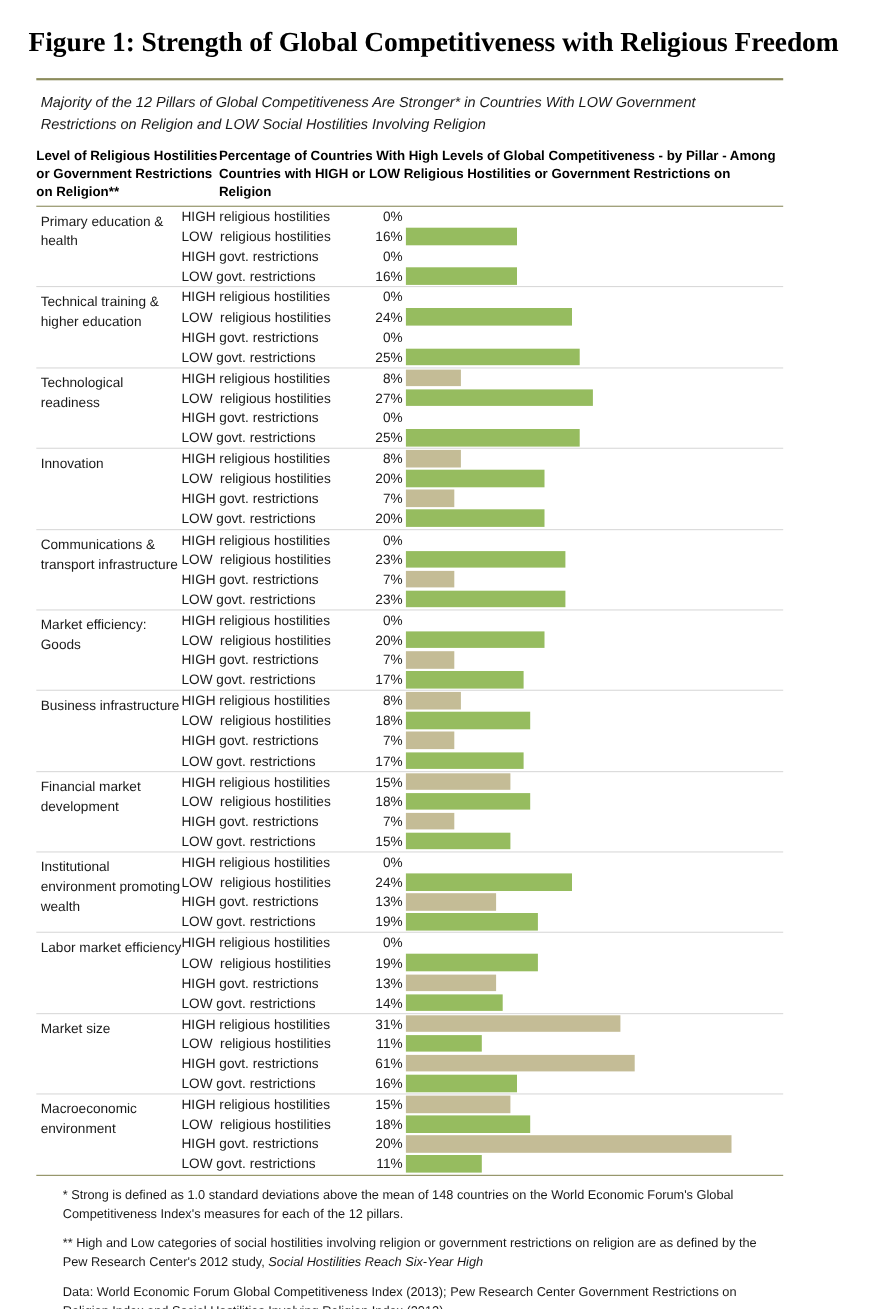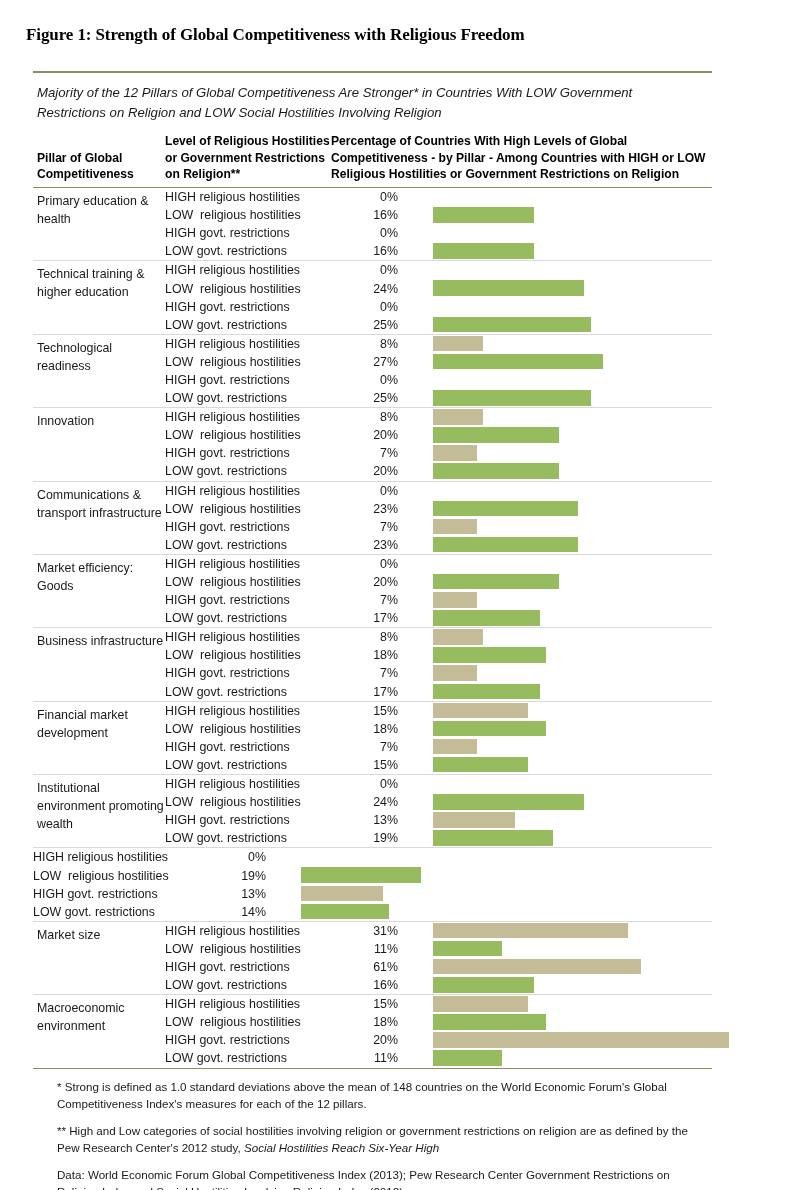--- a/index.html
+++ b/index.html
@@ -10,21 +10,21 @@
     background: #ffffff;
     font-family: "Liberation Sans", sans-serif;
     color: #000000;
     overflow: hidden;
   }
 
   
   #figure-title {
     font-family: "Liberation Serif", serif;
     font-weight: bold;
-    font-size: 17px;
+    font-size: 25px;
     letter-spacing: -0.1px;
     color: #000;
     padding: 25px 0 0 26px;
     white-space: nowrap;
   }
 
   
   #table-frame {
     position: absolute;
     left: 33px;
@@ -83,21 +83,20 @@
     font-size: 12.4px;
     line-height: 18.1px;
     padding-top: 4px;
     color: #1a1a1a;
   }
   .pg-rows { flex: 1; }
   .data-row {
     display: flex;
     align-items: center;
     height: 18.1px;
-    gap: 32px;
   }
   .dr-level {
     width: 166px;
     font-size: 12.4px;
     color: #1a1a1a;
     white-space: pre;
   }
   .dr-value {
     width: 38px;
     text-align: right;
@@ -133,21 +132,20 @@
 
 <div id="figure-title">Figure 1: Strength of Global Competitiveness with Religious Freedom</div>
 
 <div id="table-frame">
 
   <div class="rule-top"></div>
 
   <div id="subtitle">Majority of the 12 Pillars of Global Competitiveness Are Stronger* in Countries With LOW Government Restrictions on Religion and LOW Social Hostilities Involving Religion</div>
 
   <div id="col-headers">
-    <div class="ch-pillar">Pillar of Global Competitiveness</div>
     <div class="ch-level">Level of Religious Hostilities or Government Restrictions on Religion**</div>
     <div class="ch-pct">Percentage of Countries With High Levels of Global Competitiveness - by Pillar - Among Countries with HIGH or LOW Religious Hostilities or Government Restrictions on Religion</div>
   </div>
 
   <div class="rule-header"></div>
 
   <div id="groups-container">
       <div class="pillar-group">
         <div class="pg-label">Primary education &amp; health</div>
         <div class="pg-rows">
@@ -432,20 +430,21 @@
             <div class="dr-level">LOW govt. restrictions</div>
             <div class="dr-value">19%</div>
             <div class="dr-bar-cell">
               <div class="dr-bar" style="width: 119.7px; background: rgb(150, 188, 95);"></div>
             </div>
           </div>
         </div>
       </div>
       <div class="rule-group"></div>
       <div class="pillar-group">
+        <div class="pg-label">Labor market efficiency</div>
         <div class="pg-rows">
           <div class="data-row">
             <div class="dr-level">HIGH religious hostilities</div>
             <div class="dr-value">0%</div>
             <div class="dr-bar-cell"></div>
           </div>
           <div class="data-row">
             <div class="dr-level">LOW  religious hostilities</div>
             <div class="dr-value">19%</div>
             <div class="dr-bar-cell">

